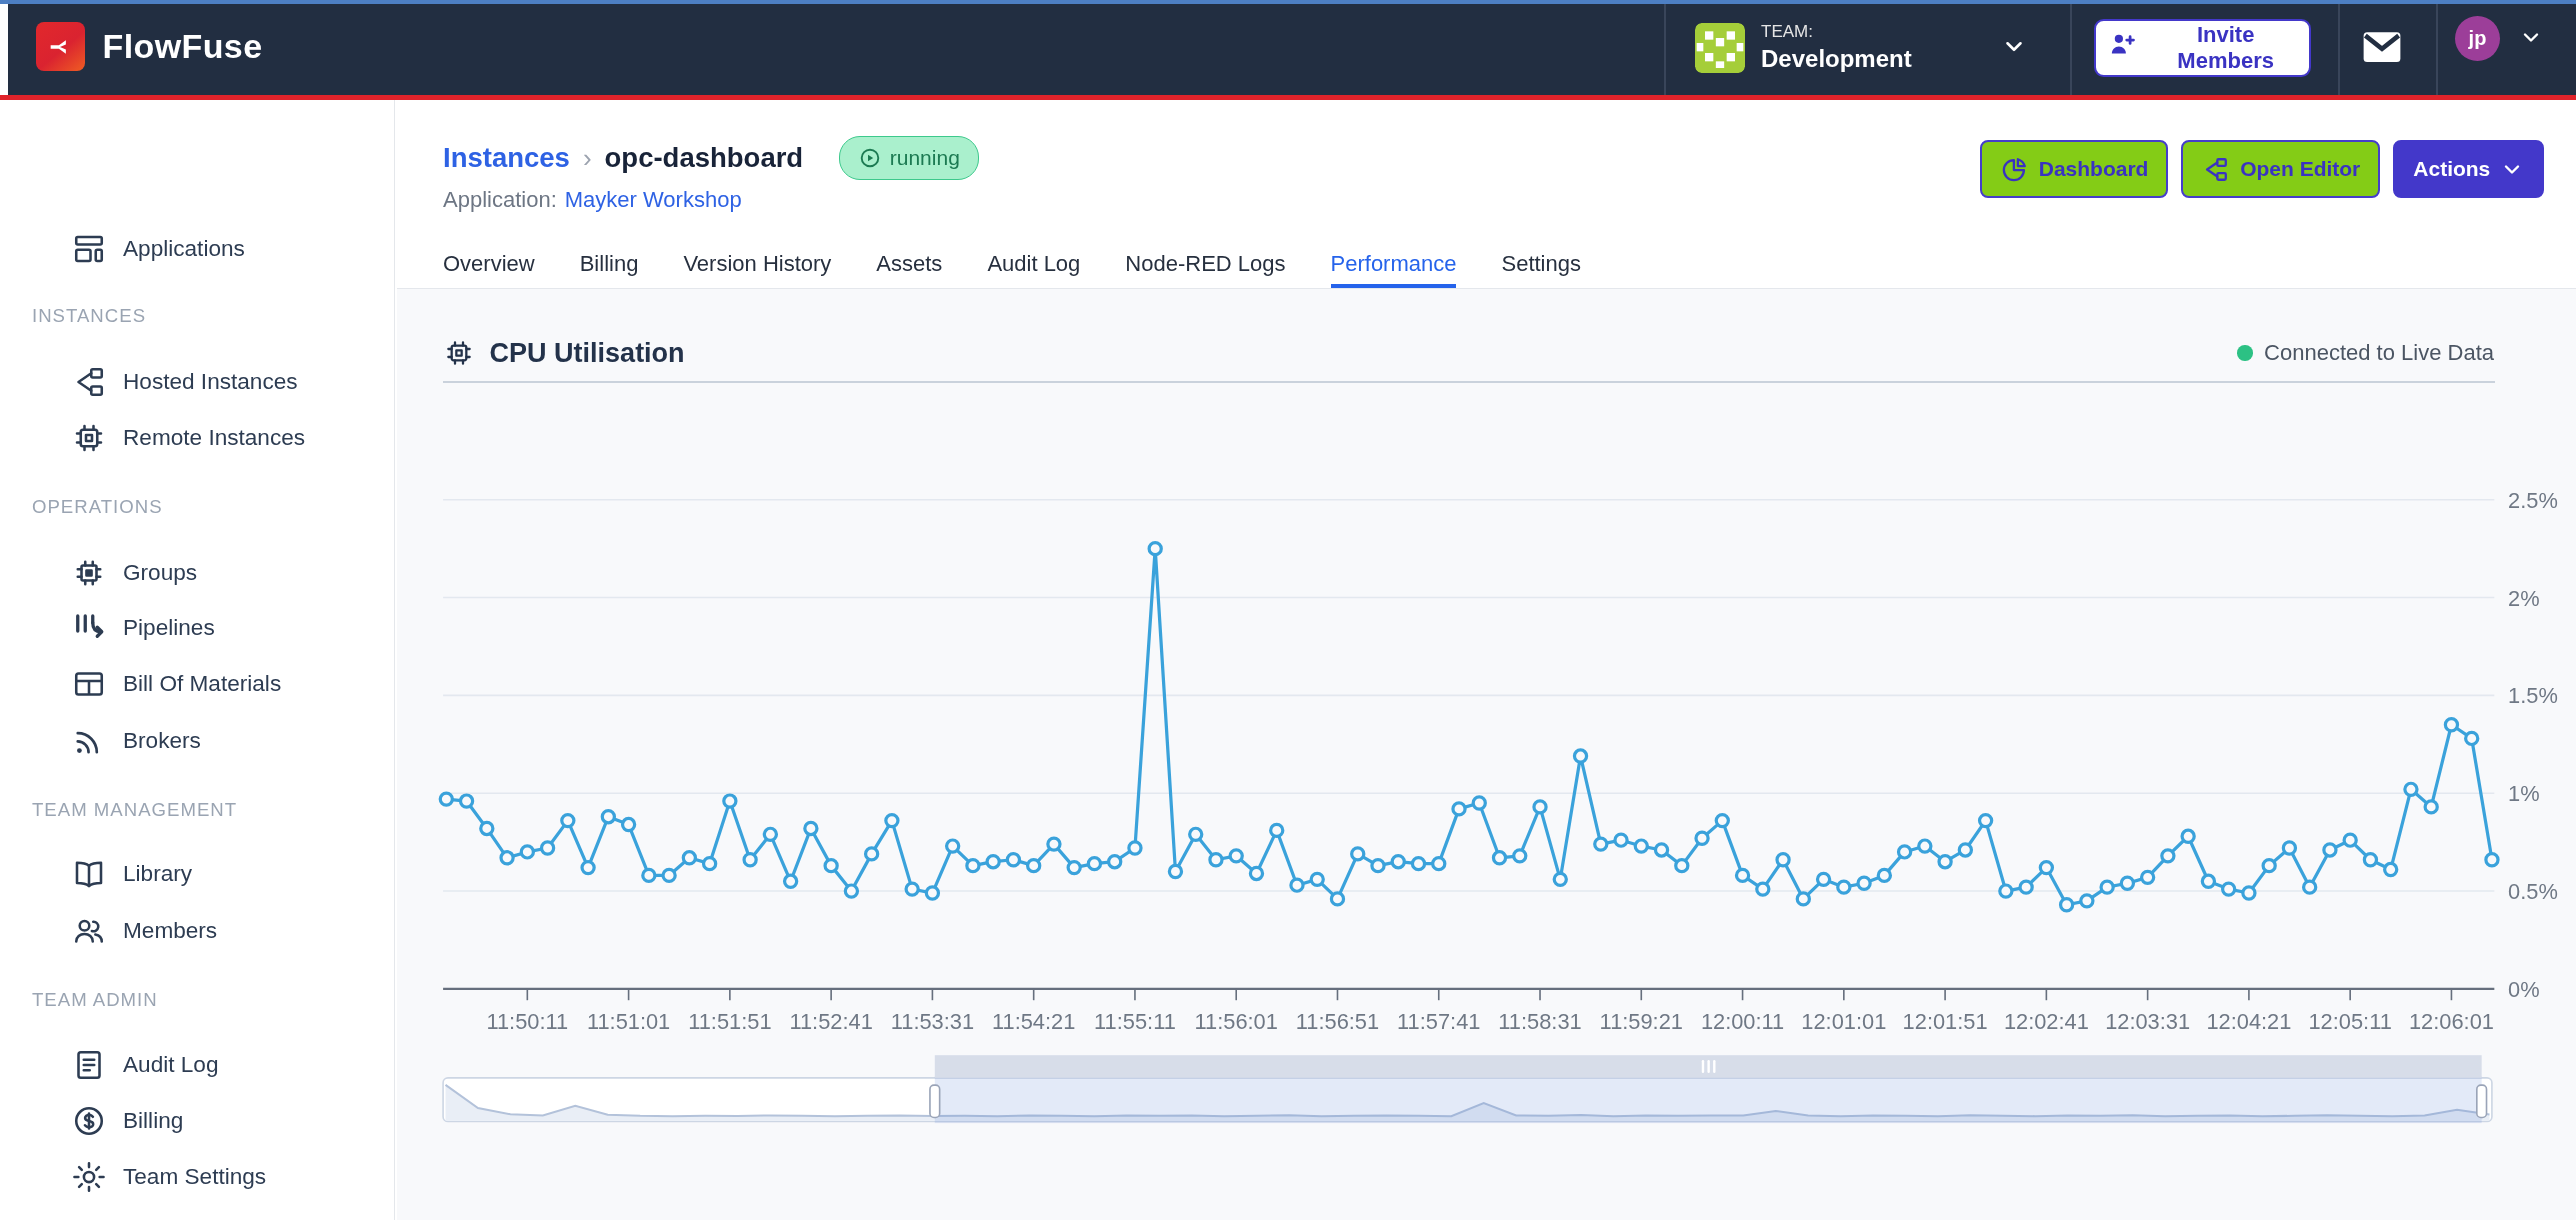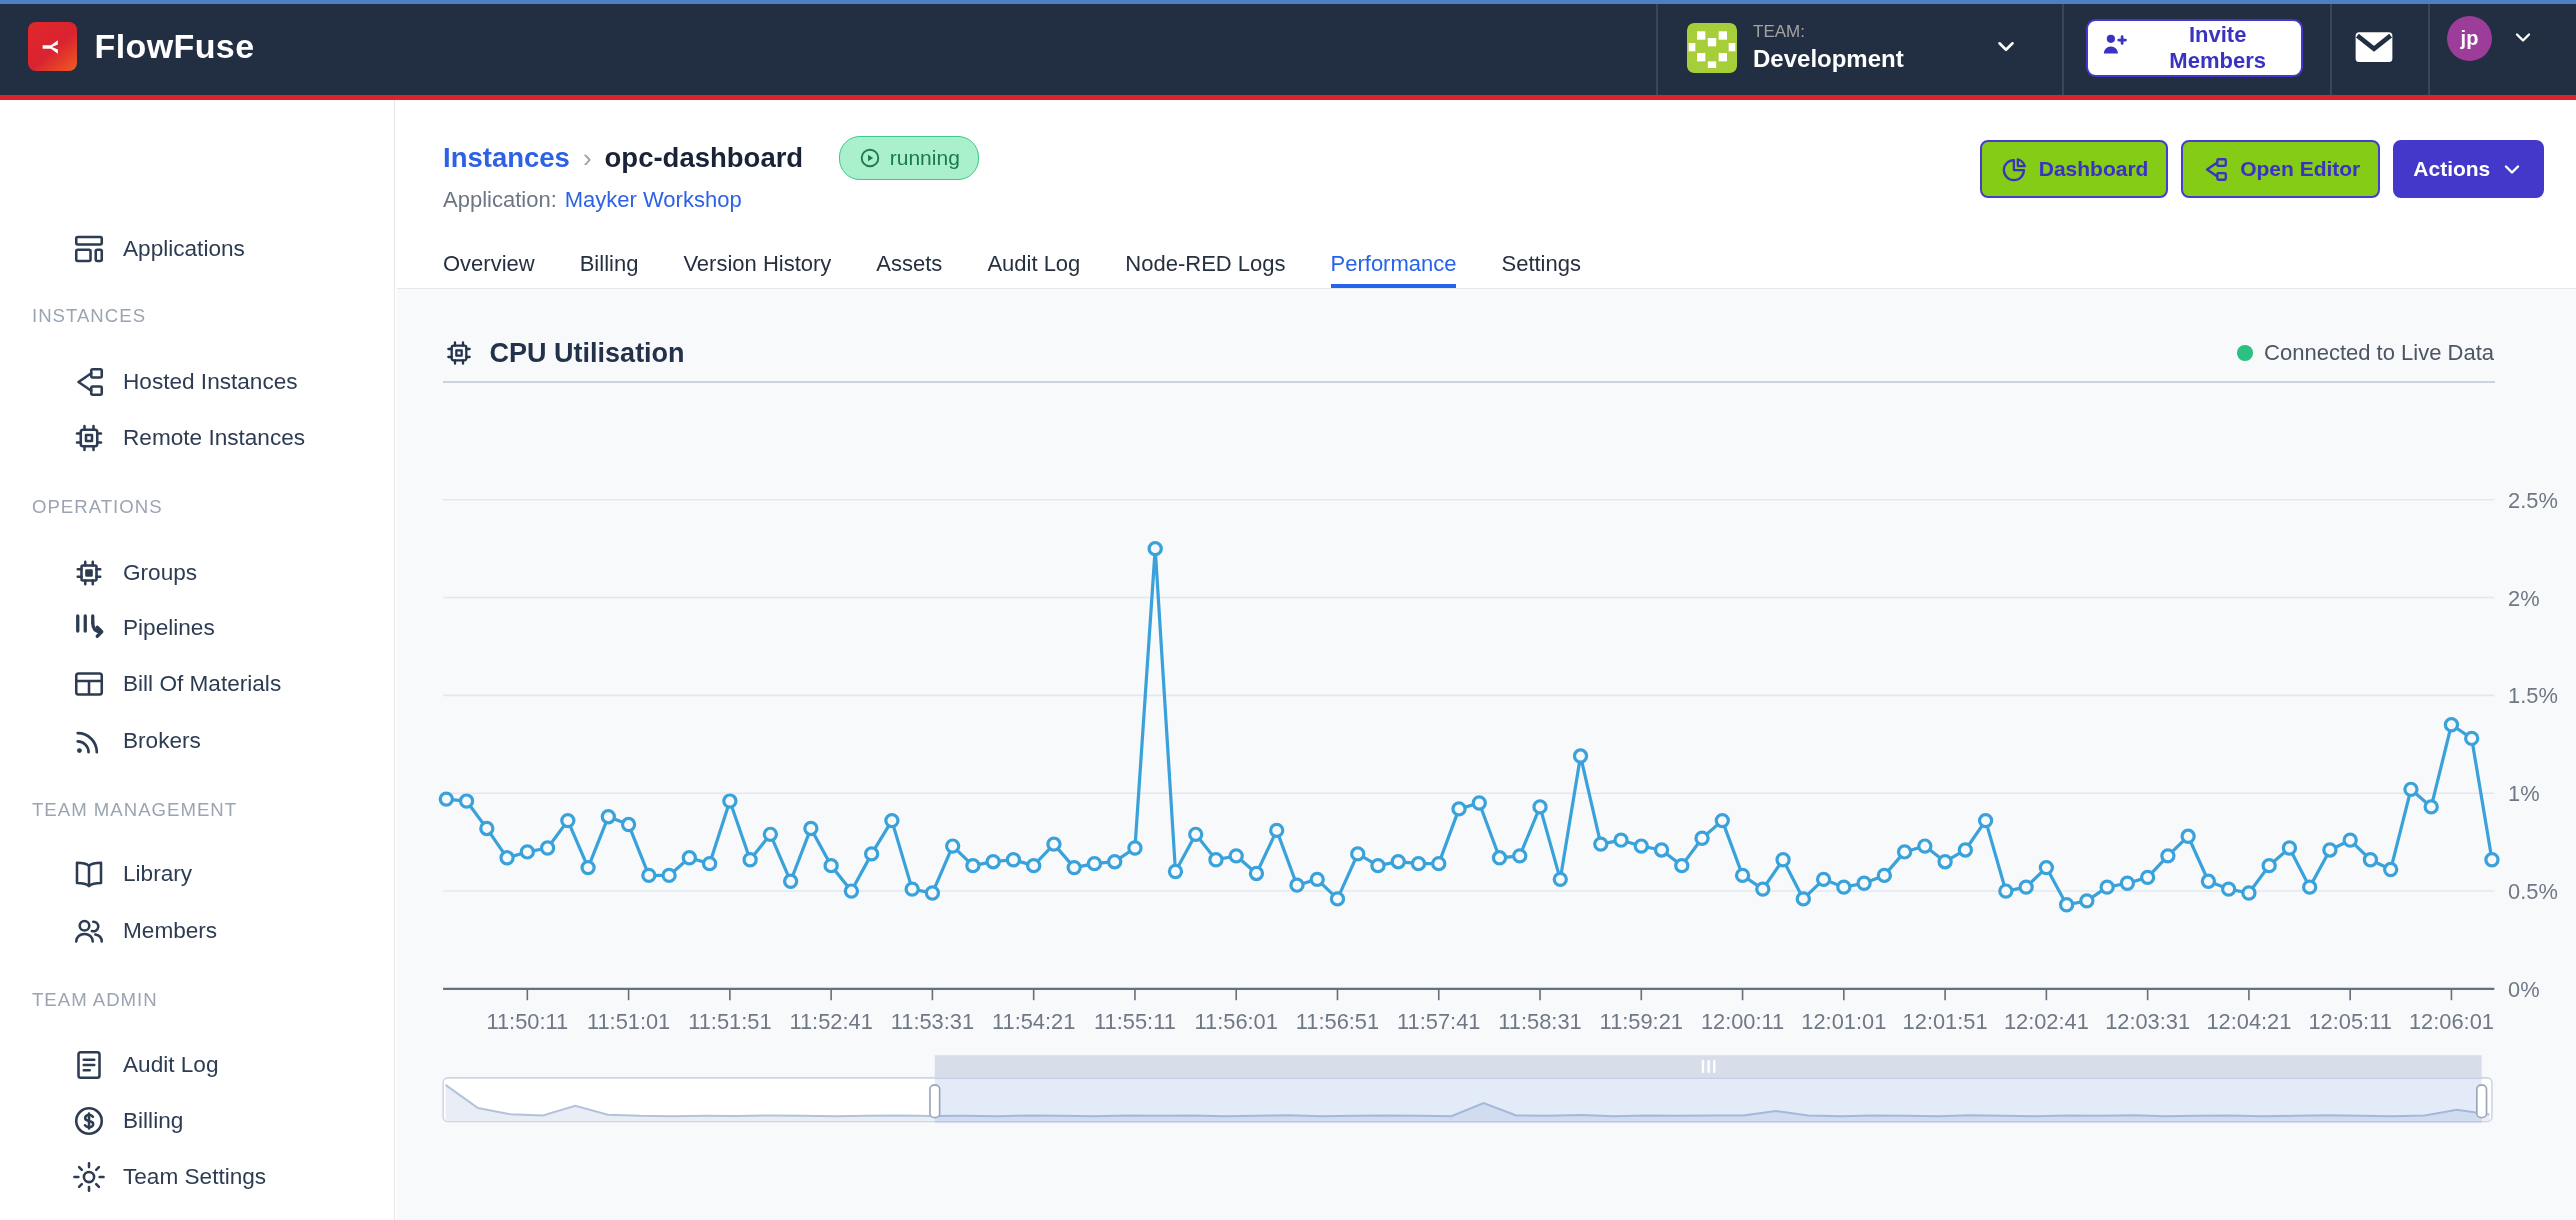--- a/index.html
+++ b/index.html
@@ -1,36 +1,36 @@
 <!DOCTYPE html>
 <html style="font-size:13px"><head>
 <meta charset="utf-8">
 <style>
   html,body{margin:0;padding:0;background:#fff;}
   .screen{position:relative;width:2576px;height:1221px;background:#fff;overflow:hidden;
           font-family:"Liberation Sans",sans-serif;}
   
   .top-accent{position:absolute;top:0;left:0;right:0;height:4px;background:#4d7fc3;z-index:40;}
-  .navbar{position:absolute;top:0;left:0;right:0;height:95px;background:#222e41;z-index:30;}
+  .navbar{position:absolute;top:0;left:8px;right:0;height:95px;background:#222e41;z-index:30;}
   .red-line{position:absolute;top:95px;left:0;right:0;height:4.9px;background:#e0232b;z-index:31;}
   .brand{position:absolute;left:27.5px;top:22px;display:flex;align-items:center;gap:18px;cursor:pointer;}
   .logo-mark{width:49px;height:49px;border-radius:8px;background:linear-gradient(140deg,#e2282c 0%,#da2330 55%,#ef5d23 100%);
              display:flex;align-items:center;justify-content:center;}
   .brand-name{color:#fff;font-size:34px;font-weight:700;letter-spacing:0.4px;}
   .nav-search{position:absolute;left:1106px;top:18.6px;width:508px;height:58px;background:#3a4250;
               border:1.6px solid #8e97a3;border-radius:8px;display:flex;align-items:center;gap:11.3px;
               padding:0 16px;box-sizing:border-box;}
   .nav-search input{flex:1;background:transparent;border:none;outline:none;color:#cdd4dc;font-size:22.6px;
                     font-family:"Liberation Sans",sans-serif;}
   .nav-search input::placeholder{color:#98a1ae;}
   .nav-div{position:absolute;top:0;width:1.6px;height:95px;background:#39455a;}
   .team-switcher{position:absolute;left:1687px;top:0;width:356px;height:95px;display:flex;align-items:center;gap:16px;cursor:pointer;}
   .identicon{width:50px;height:50px;border-radius:6.5px;flex:none;}
   .team-texts{display:flex;flex-direction:column;gap:3.2px;}
-  .team-label{color:#a3a3a3;font-size:17px;}
+  .team-label{color:#e5e5e5;font-size:17px;}
   .team-name{color:#fff;font-size:24px;font-weight:600;}
   .team-chev{margin-left:auto;margin-right:24px;}
   .invite-btn{position:absolute;left:2086px;top:18.6px;width:217px;height:58px;background:#fff;
               border:2.4px solid #4338ca;border-radius:9.7px;display:flex;align-items:center;justify-content:center;
               gap:11.3px;color:#3a33c2;font-size:22px;font-weight:700;cursor:pointer;padding-left:12px;}
   .mail-btn{position:absolute;left:2348px;top:27px;width:52px;height:42px;background:none;border:none;cursor:pointer;padding:0;}
   .user-menu{position:absolute;left:2447px;top:0;width:113px;height:77px;display:flex;align-items:center;gap:19.4px;cursor:pointer;}
   .avatar{width:45px;height:45px;border-radius:50%;background:#9c3e99;color:#fff;font-size:20px;font-weight:700;
           display:flex;align-items:center;justify-content:center;}
   

